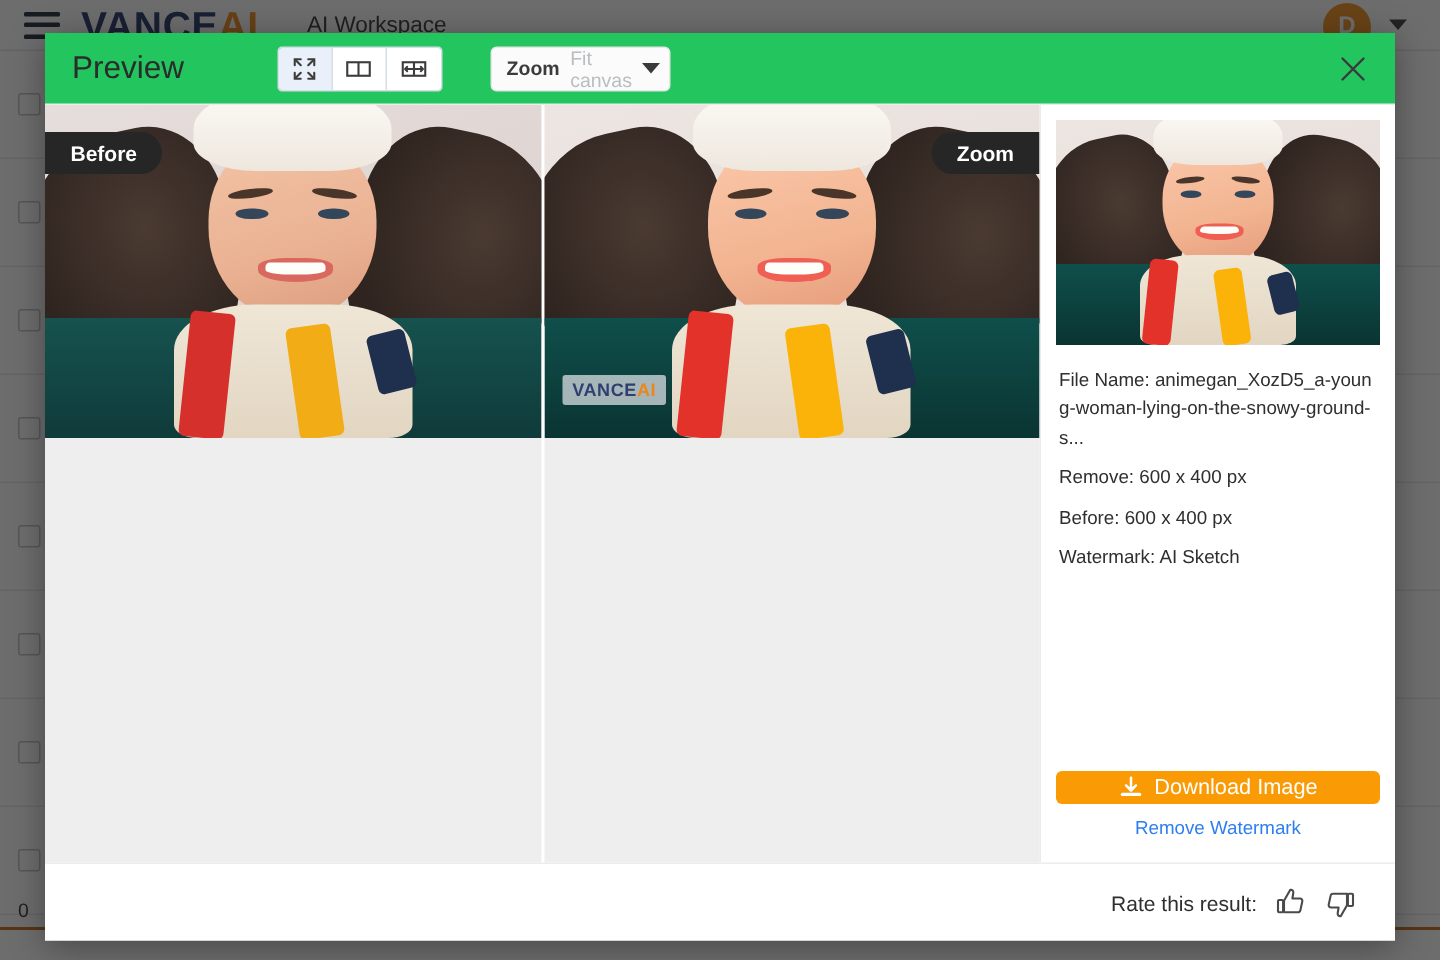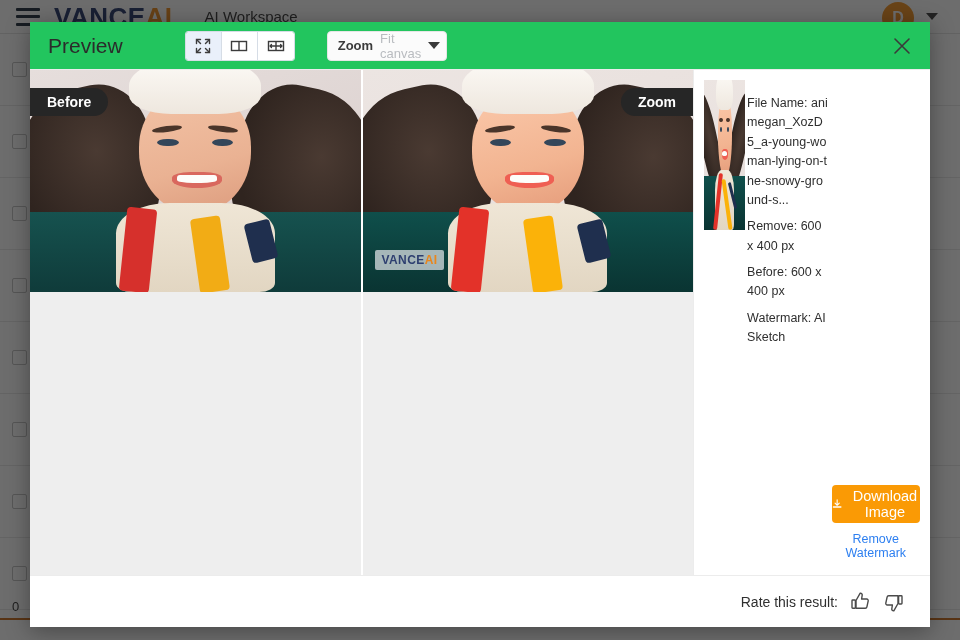--- a/index.html
+++ b/index.html
@@ -190,35 +190,35 @@
     padding: 3px 7px; border-radius: 2px;
     font-size: 12px; font-weight: 700; letter-spacing: .4px;
   }
   #watermark .vance { color: #2e3f70; }
   #watermark .ai { color: #e9861c; }
 
   
   #info-panel {
     width: 237px; flex: 0 0 237px;
     background: #fff; border-left: 1px solid #ececec;
-    display: flex; flex-direction: row;
+    display: flex; flex-direction: column;
     padding: 10px 10px 0 10px;
   }
   #info-thumb {
     width: 100%; height: 150px; position: relative; overflow: hidden;
     background: #eee;
   }
   #info-meta { padding: 14px 2px 0 2px; }
   .meta-row { font-size: 12.5px; color: #2f2f2f; line-height: 1.55; margin-bottom: 7px; }
   .meta-key { color: #2f2f2f; }
   .meta-val { color: #2f2f2f; }
   #filename-row { word-break: break-all; }
   #info-actions { margin-top: auto; padding-bottom: 14px; text-align: center; }
   #download-button {
-    width: 100%; height: 38px;
+    width: 100%; height: 22px;
     background: #fa9a05; color: #fff; border: none; border-radius: 4px;
     font-size: 14.5px; font-family: inherit; cursor: pointer;
     display: flex; align-items: center; justify-content: center; gap: 8px;
   }
   #remove-watermark-link {
     display: inline-block; margin-top: 9px;
     font-size: 12.5px; color: #2d7ff0; text-decoration: none; cursor: pointer;
   }
 
   

